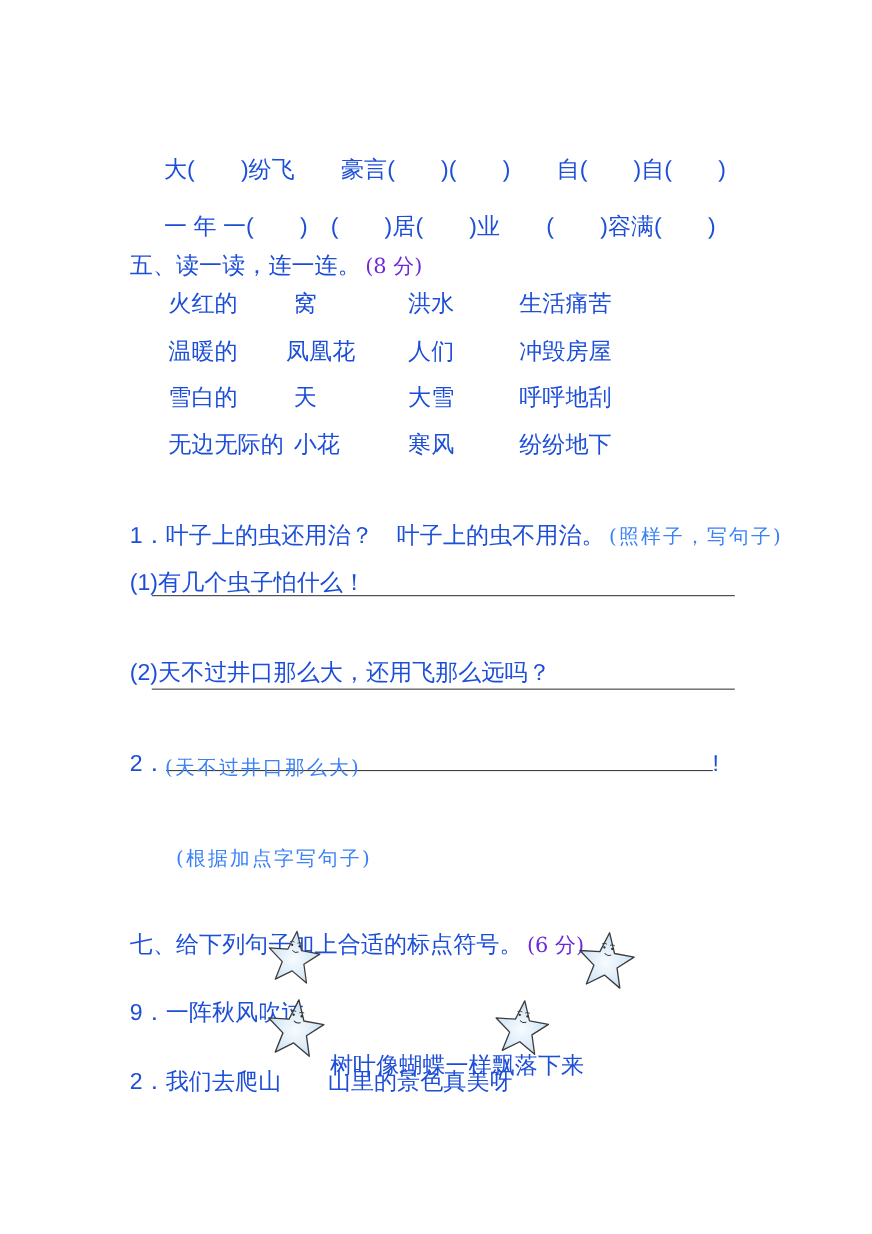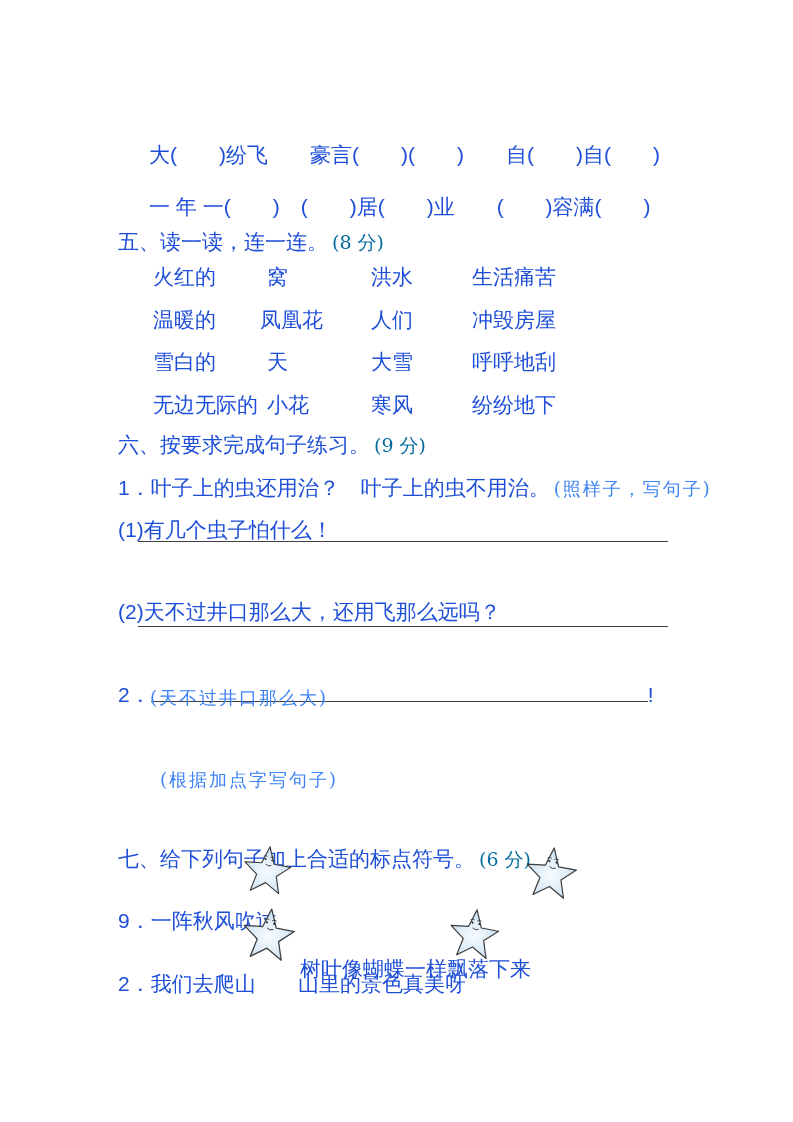--- a/index.html
+++ b/index.html
@@ -23,21 +23,21 @@
   .kai {
     font-family: "DejaVu Serif", serif;
     font-size: 18px;
     letter-spacing: 2px;
     color: #3b82f6;
   }
   .score {
     font-family: "DejaVu Serif", serif;
     font-size: 19px;
     letter-spacing: 0;
-    color: #0369a1;
+    color: #6d28d9;
   }
   .heading { display: flex; align-items: baseline; gap: 4px; }
   .rule {
     position: absolute;
     height: 0;
     border-bottom: 1.5px solid #3f3f3f;
   }
   .blank {
     display: inline-block;
     height: 4px;
@@ -72,24 +72,20 @@
   <span class="abs hei" style="left:153px; top:313px;">雪白的</span>
   <span class="abs hei" style="left:267px; top:313px;">天</span>
   <span class="abs hei" style="left:371px; top:313px;">大雪</span>
   <span class="abs hei" style="left:472px; top:313px;">呼呼地刮</span>
 
   <span class="abs hei" style="left:153px; top:356px;">无边无际的</span>
   <span class="abs hei" style="left:267px; top:356px;">小花</span>
   <span class="abs hei" style="left:371px; top:356px;">寒风</span>
   <span class="abs hei" style="left:472px; top:356px;">纷纷地下</span>
 
-  <div class="abs heading" style="left:118px; top:396px;">
-    <span class="hei">六、按要求完成句子练习。</span>
-    <span class="score">(9 分)</span>
-  </div>
 
   <div class="abs heading" style="left:118px; top:439px;">
     <span class="hei">1．叶子上的虫还用治？　叶子上的虫不用治。</span>
     <span class="kai">(照样子，写句子)</span>
   </div>
   <div class="abs hei" style="left:118px; top:481px;">(1)有几个虫子怕什么！</div>
   <div class="rule" style="left:138px; top:541px; width:530px;"></div>
   <div class="abs hei" style="left:118px; top:563px;">(2)天不过井口那么大，还用飞那么远吗？</div>
   <div class="rule" style="left:138px; top:626px; width:530px;"></div>
 

